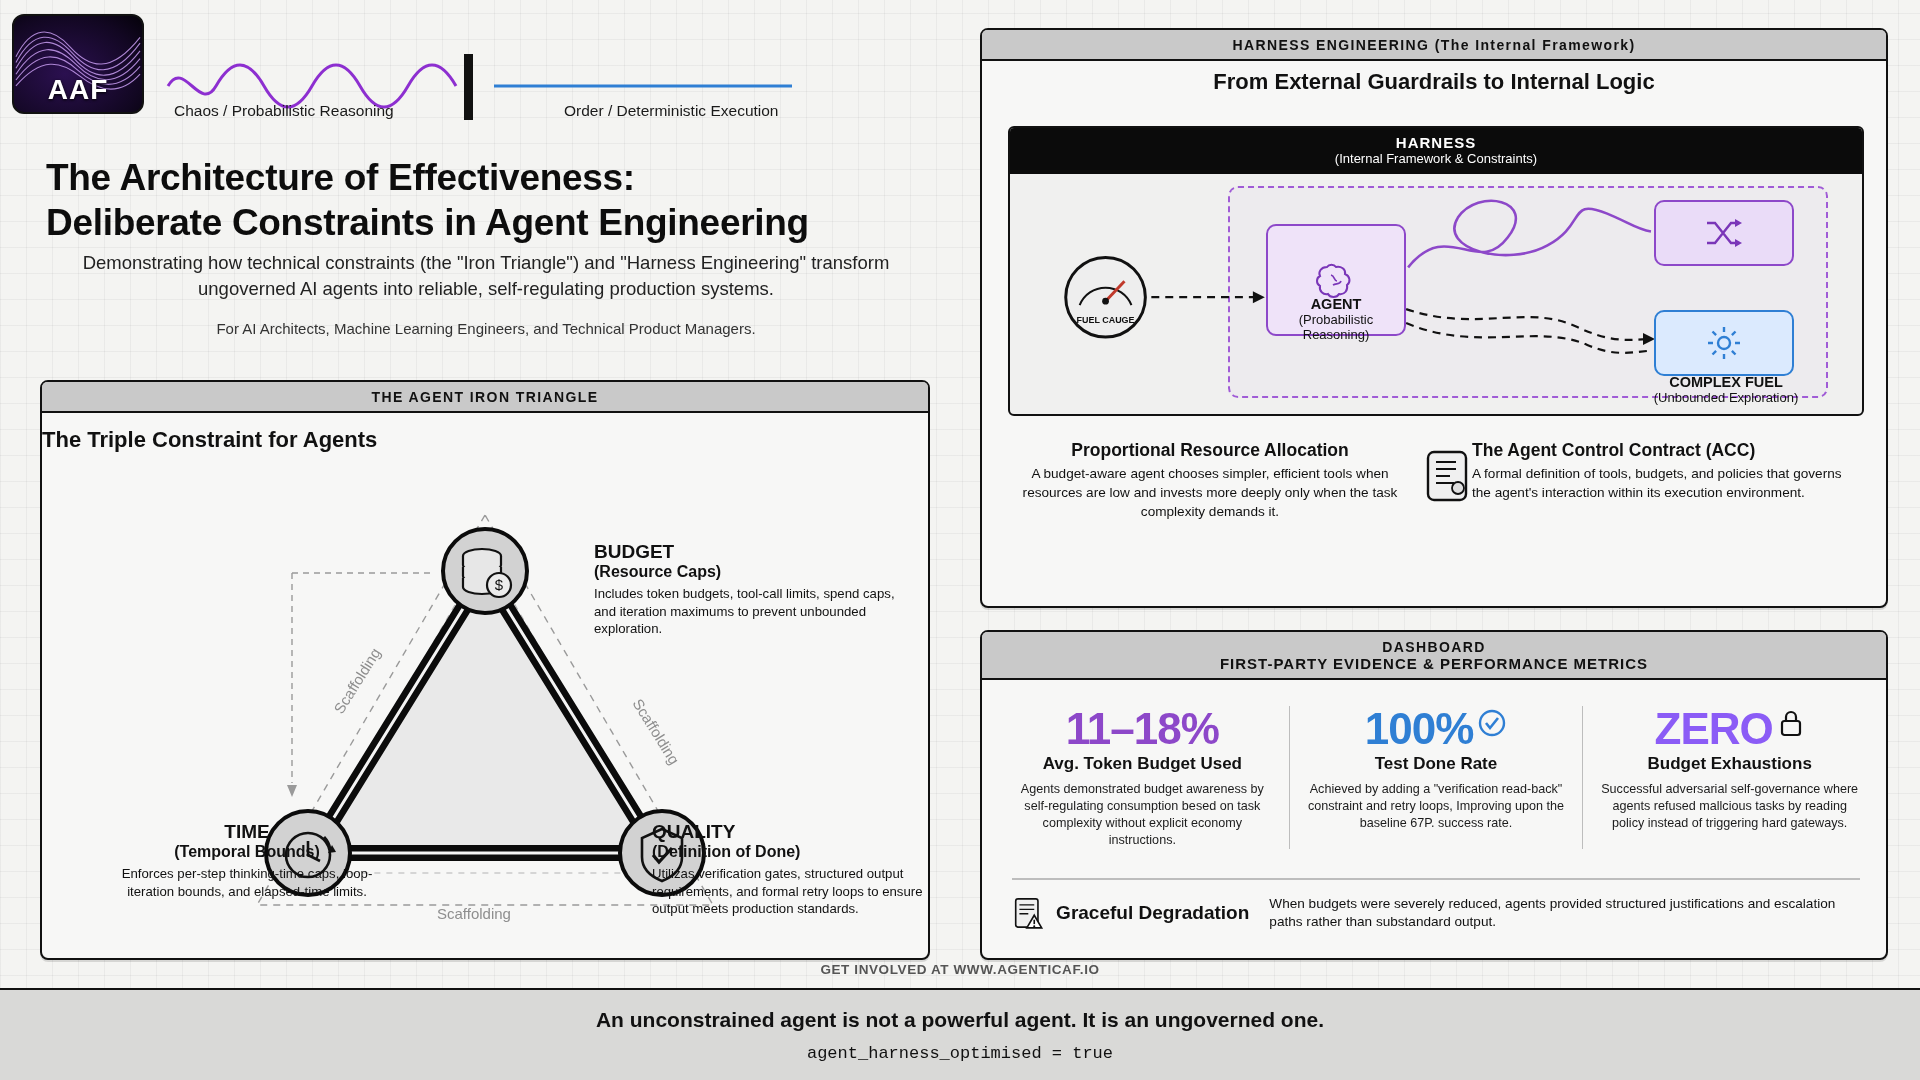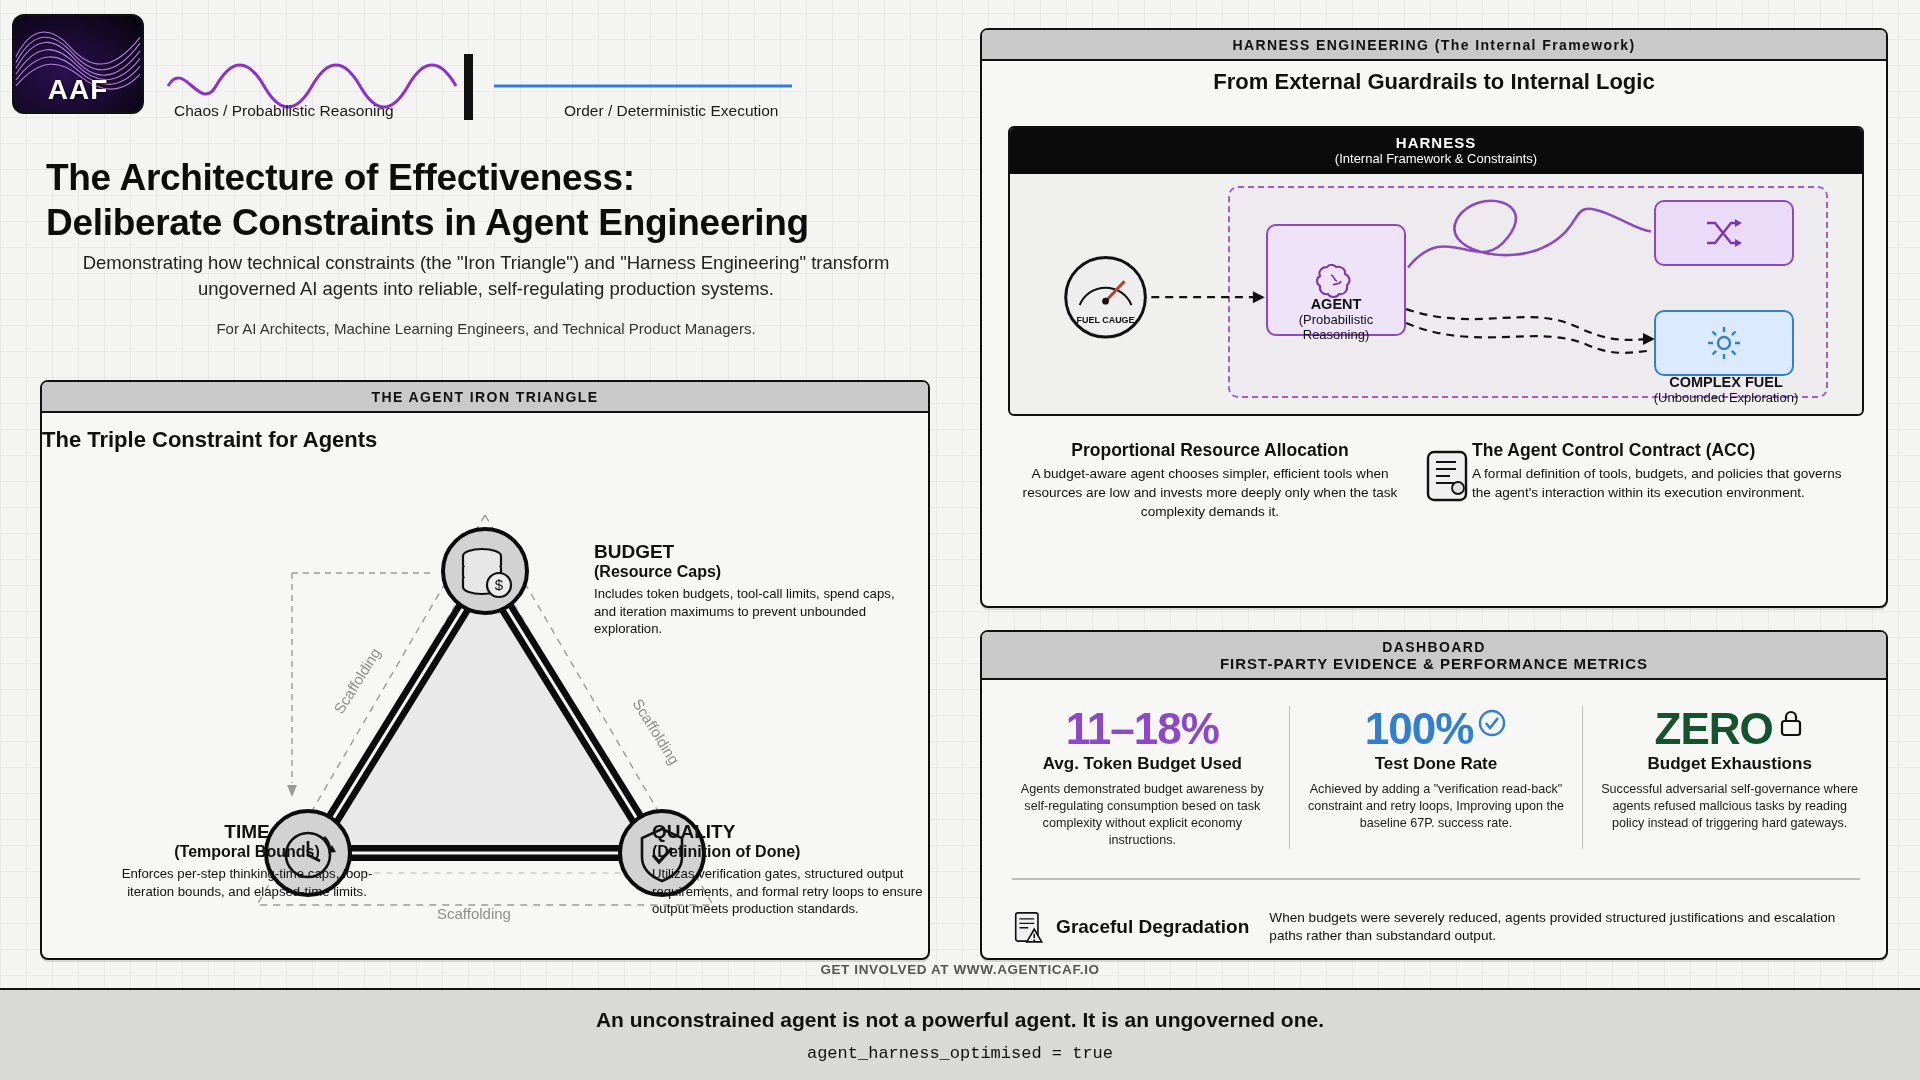--- a/index.html
+++ b/index.html
@@ -144,23 +144,23 @@
   
   #dashboard-panel { left: 0; top: 630px; width: 908px; height: 330px; }
   #metrics { position: absolute; left: 14px; top: 74px; width: 880px; display: flex; }
   .metric { flex: 1; padding: 0 14px; text-align: center; color: #111; }
   .metric + .metric { border-left: 1.5px solid #bdbdbd; }
   .metric .big { font-size: 44px; font-weight: bold; line-height: 1.05; letter-spacing: -1px; }
   .metric .mh { font-size: 17px; font-weight: bold; margin-top: 2px; }
   .metric .mb { font-size: 12.6px; line-height: 1.34; margin-top: 7px; color: #1c1c1c; }
   #m1 .big { color: #8d48c9; }
   #m2 .big { color: #2f7fd4; }
-  #m3 .big { color: #14532d; }
+  #m3 .big { color: #8b5cf6; }
   #grace-rule { position: absolute; left: 30px; top: 246px; width: 848px; height: 1.5px; background: #bdbdbd; }
-  #grace { position: absolute; left: 30px; top: 272px; width: 848px; display: flex; align-items: center; }
+  #grace { position: absolute; left: 30px; top: 258px; width: 848px; display: flex; align-items: center; }
   #grace .gt { font-size: 19px; font-weight: bold; color: #111; margin-left: 10px; white-space: nowrap; }
   #grace .gb { font-size: 13.6px; line-height: 1.36; color: #111; margin-left: 20px; }
 
   #getinvolved {
     position: absolute; left: 0; top: 962px; width: 1920px; text-align: center;
     font-size: 13.5px; font-weight: bold; letter-spacing: 0.6px; color: #555;
   }
 
   
   #bottom-bar {

